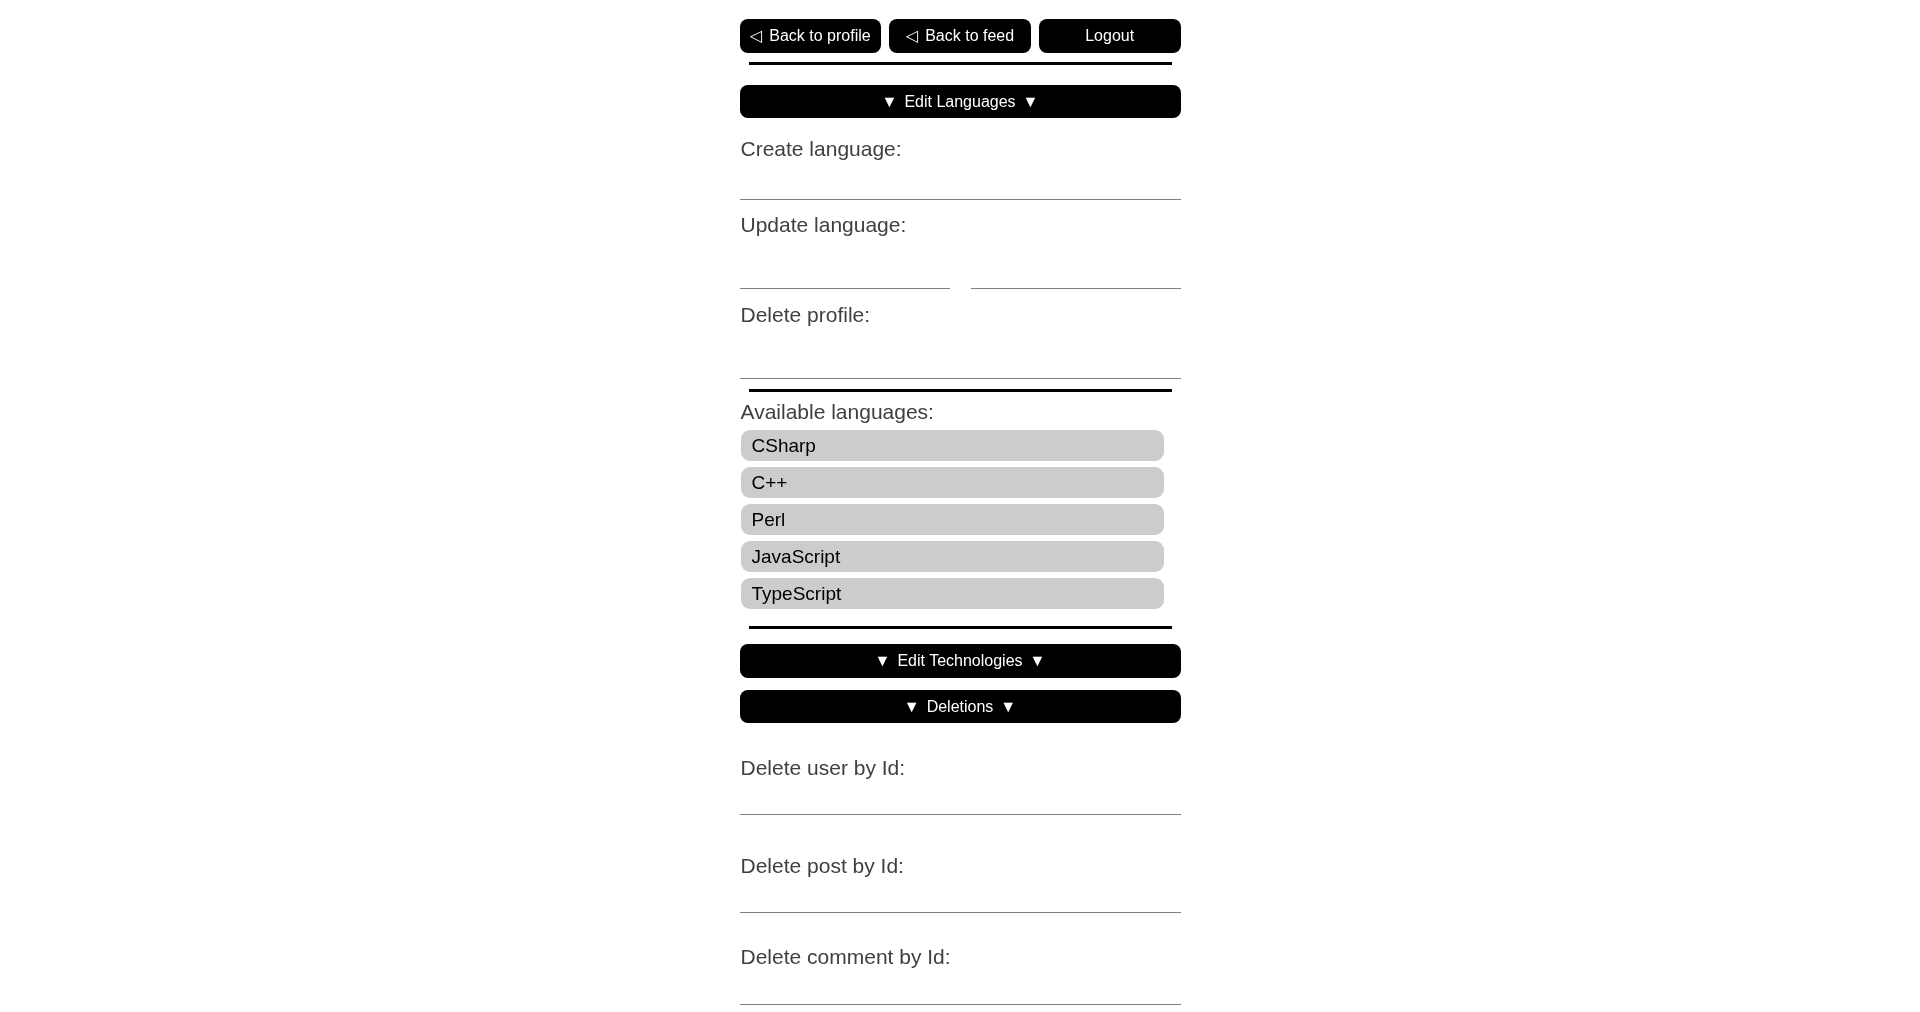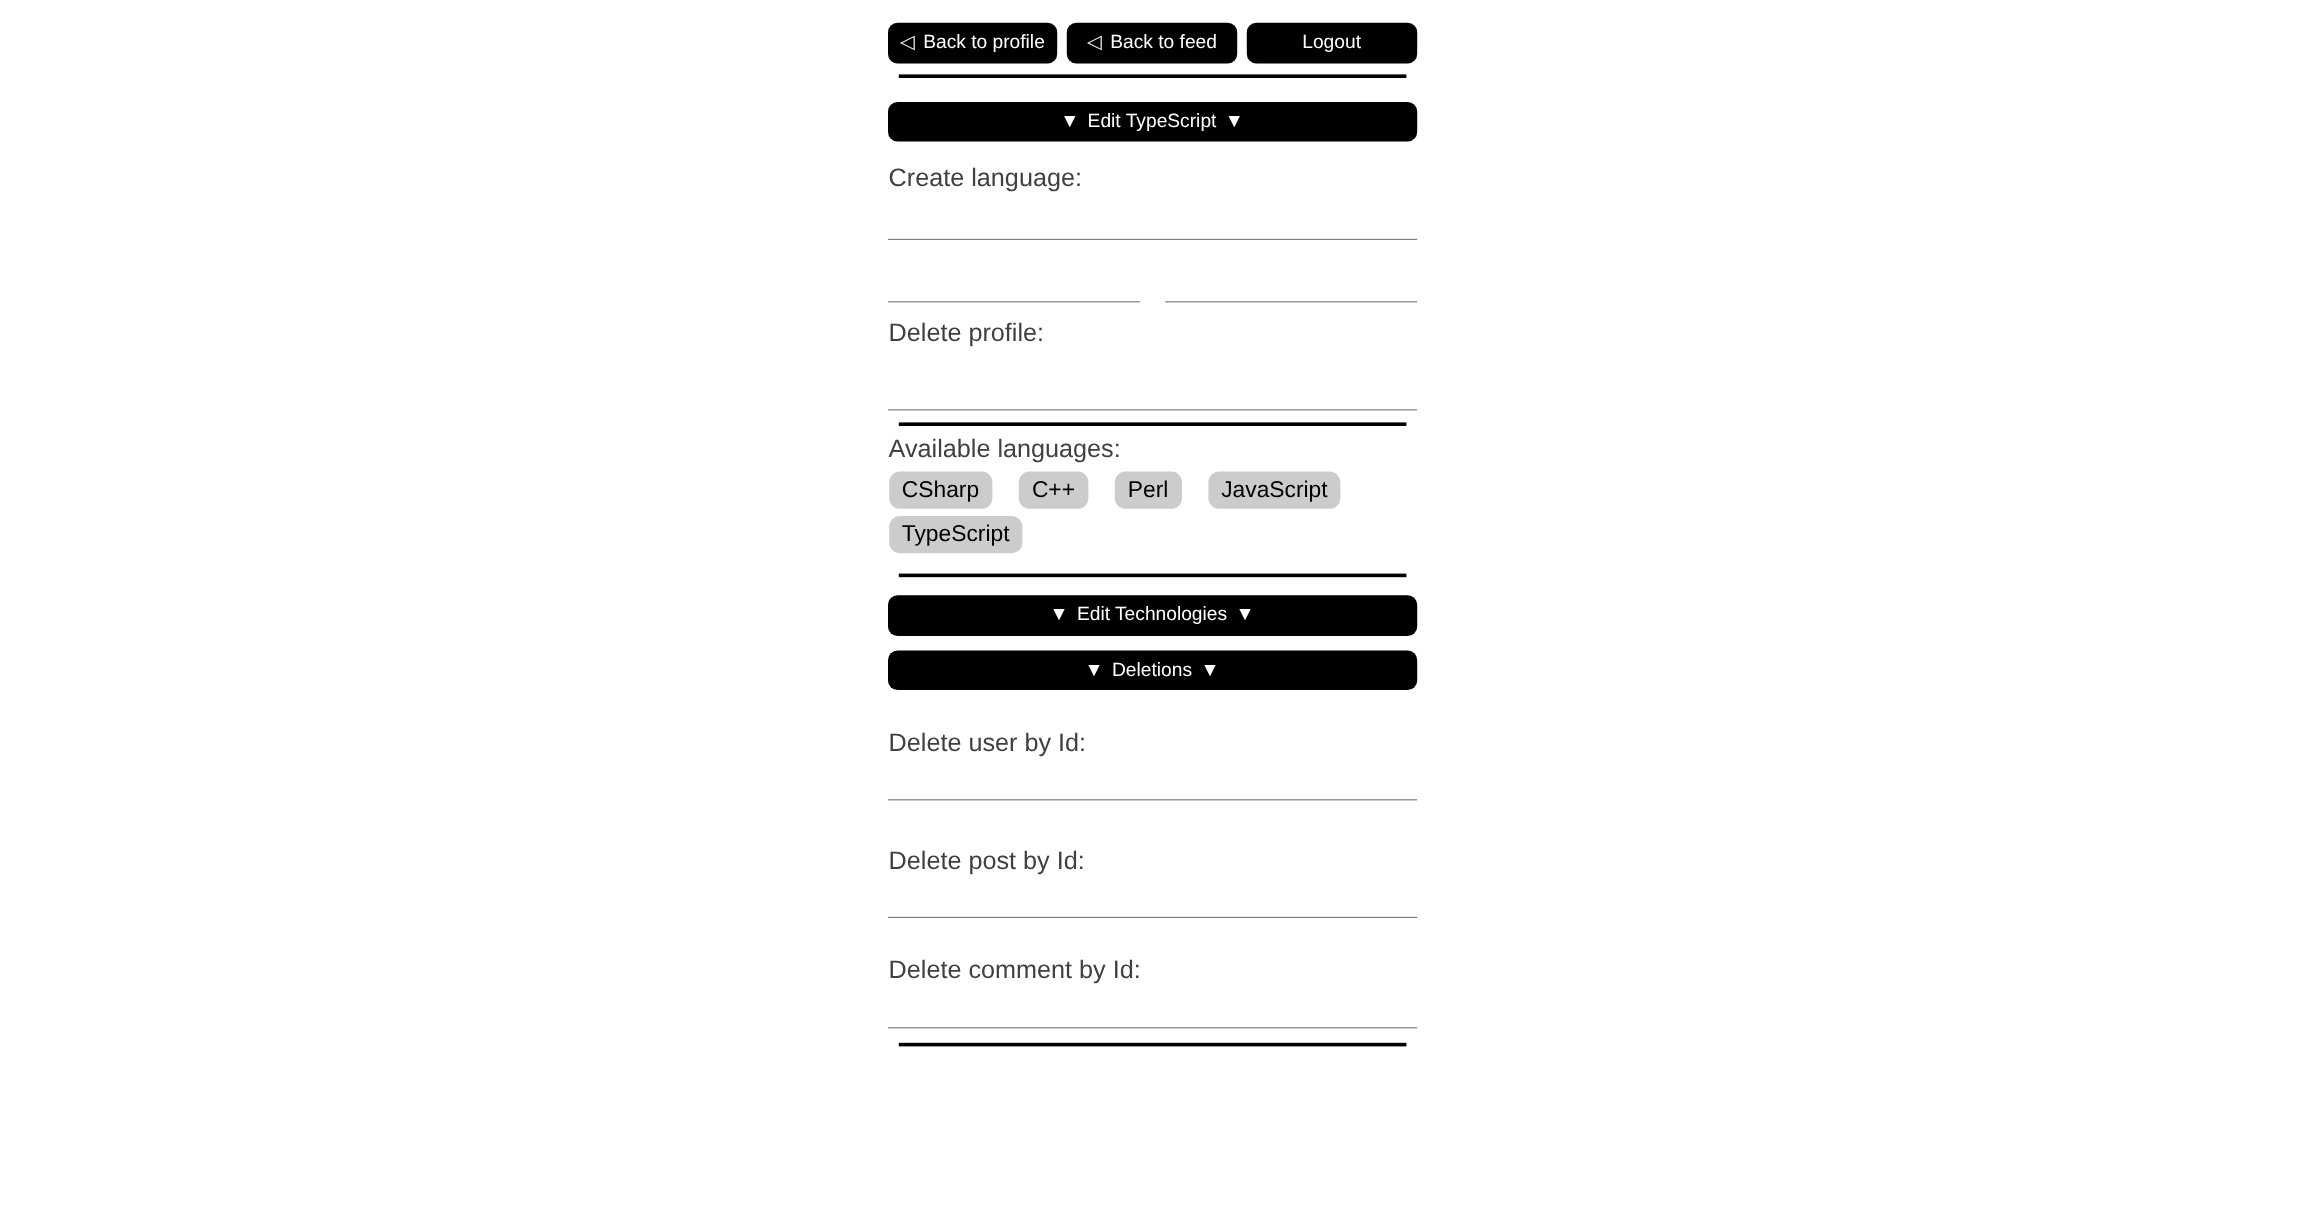--- a/index.html
+++ b/index.html
@@ -77,23 +77,24 @@
   .two-inputs {
     display: flex;
     gap: 21px;
   }
   .two-inputs .underline-input { flex: 1 1 0; height: 41px; }
 
   
   .chips {
     display: flex;
     flex-wrap: wrap;
-    gap: 6px 22px;
+    gap: 6px 2px;
     max-width: 424px;
     padding-left: 1px;
+    flex-direction: column;
   }
   .chip {
     display: inline-block;
     background: var(--chip-bg, #cccccc);
     color: #000;
     border-radius: 9px;
     padding: 5px 11px;
     font-size: 19px;
     line-height: 21px;
     white-space: nowrap;
@@ -115,27 +116,28 @@
     </button>
     <button class="btn">
       <span>Logout</span>
     </button>
   </div>
 
   <hr class="thick" style="margin-top:9px">
 
   <button class="btn" style="margin-top:20px;height:33px">
     <span>▼</span>
-    <span>Edit TypeScript</span>
+    <span>Edit Languages</span>
     <span>▼</span>
   </button>
 
   <div class="field-label" style="margin-top:19px">Create language:</div>
   <input type="text" class="underline-input" style="margin-top: 1px;" value="">
 
+  <div class="field-label" style="margin-top:13px">Update language:</div>
   <div class="two-inputs" style="margin-top:11px">
     <input type="text" class="underline-input" value="" style="">
     <input type="text" class="underline-input" value="" style="">
   </div>
 
   <div class="field-label" style="margin-top:14px">Delete profile:</div>
   <input type="text" class="underline-input" style="margin-top: 7px; height: 45px;" value="">
 
 
   <hr class="thick" style="margin-top:10px">

